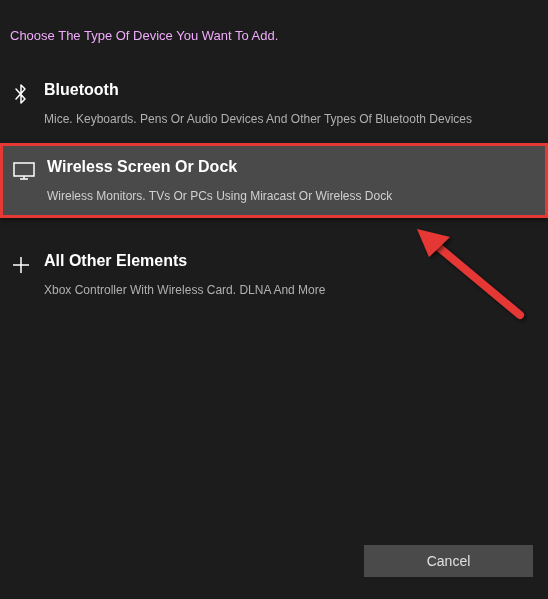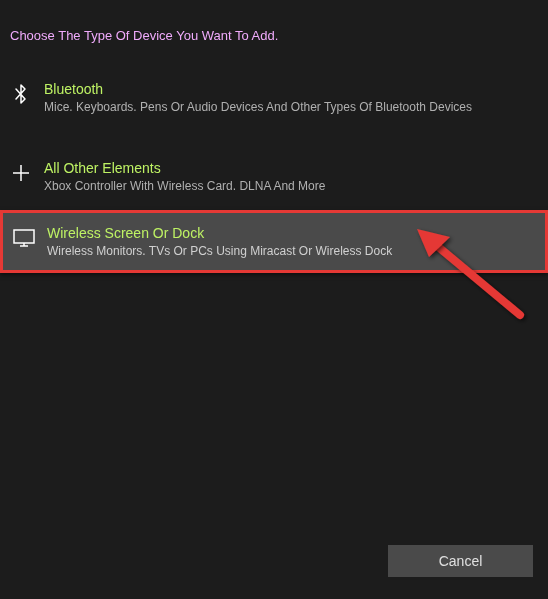--- a/index.html
+++ b/index.html
@@ -54,41 +54,41 @@
       margin-top: 2px;
       flex-shrink: 0;
       display: flex;
       align-items: center;
       justify-content: center;
     }
     .device-text {
       flex: 1;
     }
     .device-title {
-      font-size: 14px;
-      color: #bef264;
-      font-weight: 400;
+      font-size: 16px;
+      color: #ffffff;
+      font-weight: 700;
     }
     .device-desc {
       font-size: 12px;
       color: #b0b0b0;
-      margin-top: 3px;
+      margin-top: 13px;
       font-weight: 300;
     }
     .highlighted .device-desc {
       color: #d0d0d0;
     }
     .spacer-all-other {
       margin-top: 22px;
     }
     .cancel-button {
       position: absolute;
       bottom: 22px;
       right: 15px;
-      width: 145px;
+      width: 169px;
       height: 32px;
       background-color: #4a4a4a;
       color: #e0e0e0;
       border: none;
       font-size: 14px;
       cursor: pointer;
       font-family: inherit;
     }
     .arrow-annotation {
       position: absolute;
@@ -111,44 +111,44 @@
       <svg width="18" height="22" viewBox="0 0 18 22" fill="none">
         <path d="M4 6 L13 16 L9 20 L9 2 L13 6 L4 16" stroke="#ffffff" stroke-width="1.5" fill="none" stroke-linejoin="round" stroke-linecap="round"></path>
       </svg>
     </span>
     <div class="device-text">
       <div class="device-title">Bluetooth</div>
       <div class="device-desc">Mice. Keyboards. Pens Or Audio Devices And Other Types Of Bluetooth Devices</div>
     </div>
   </div>
 
-  <div class="device-item spacer-all-other">
-    <span class="device-icon">
-      <svg width="20" height="20" viewBox="0 0 20 20" fill="none">
-        <line x1="10" y1="2" x2="10" y2="18" stroke="#ffffff" stroke-width="1.5"></line>
-        <line x1="2" y1="10" x2="18" y2="10" stroke="#ffffff" stroke-width="1.5"></line>
-      </svg>
-    </span>
-    <div class="device-text">
-      <div class="device-title">All Other Elements</div>
-      <div class="device-desc">Xbox Controller With Wireless Card. DLNA And More</div>
-    </div>
-  </div>
-
   <div class="device-item highlighted">
     <span class="device-icon">
       <svg width="22" height="18" viewBox="0 0 22 18" fill="none">
         <rect x="1" y="1" width="20" height="13" stroke="#ffffff" stroke-width="1.5" fill="none"></rect>
         <line x1="7" y1="17" x2="15" y2="17" stroke="#ffffff" stroke-width="1.5"></line>
         <line x1="11" y1="14" x2="11" y2="17" stroke="#ffffff" stroke-width="1.5"></line>
       </svg>
     </span>
     <div class="device-text">
       <div class="device-title">Wireless Screen Or Dock</div>
       <div class="device-desc">Wireless Monitors. TVs Or PCs Using Miracast Or Wireless Dock</div>
+    </div>
+  </div>
+
+  <div class="device-item spacer-all-other">
+    <span class="device-icon">
+      <svg width="20" height="20" viewBox="0 0 20 20" fill="none">
+        <line x1="10" y1="2" x2="10" y2="18" stroke="#ffffff" stroke-width="1.5"></line>
+        <line x1="2" y1="10" x2="18" y2="10" stroke="#ffffff" stroke-width="1.5"></line>
+      </svg>
+    </span>
+    <div class="device-text">
+      <div class="device-title">All Other Elements</div>
+      <div class="device-desc">Xbox Controller With Wireless Card. DLNA And More</div>
     </div>
   </div>
 
 </div>
 
 <div class="arrow-annotation">
   <svg width="120" height="100" viewBox="0 0 120 100">
     <defs>
       <filter id="shadow" x="-20%" y="-20%" width="140%" height="140%">
         <feDropShadow dx="2" dy="2" stdDeviation="2" flood-color="#000000" flood-opacity="0.6"></feDropShadow>

